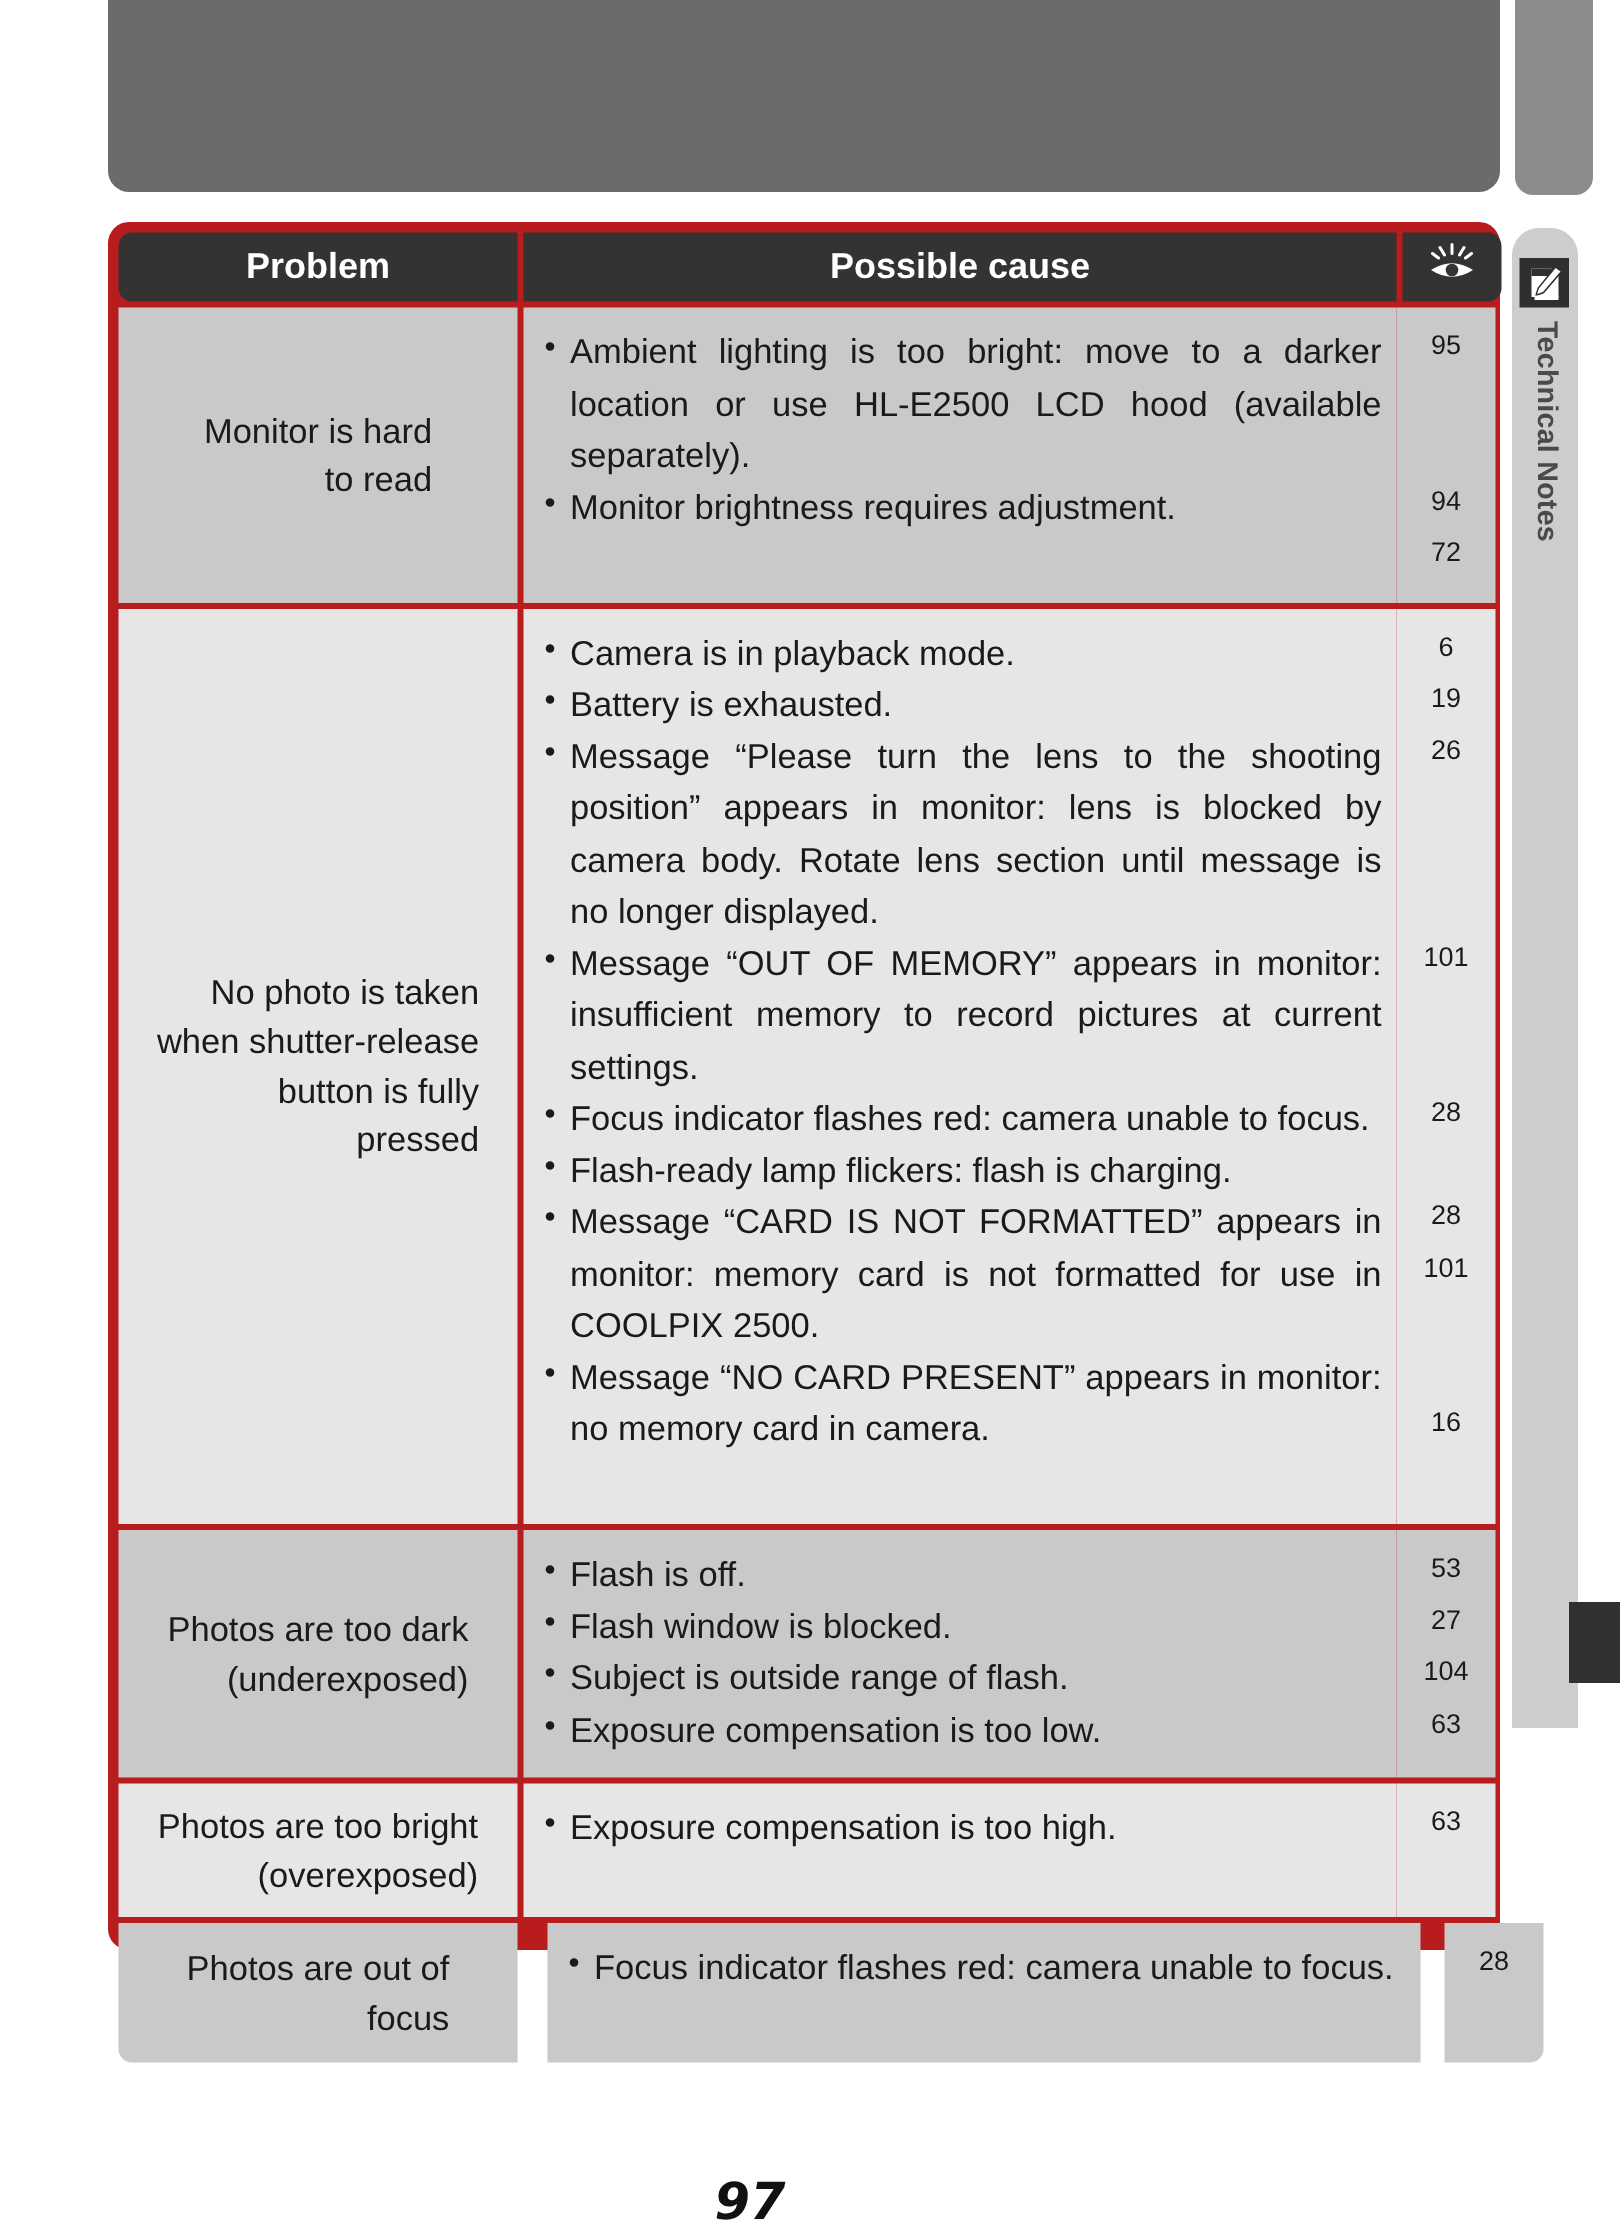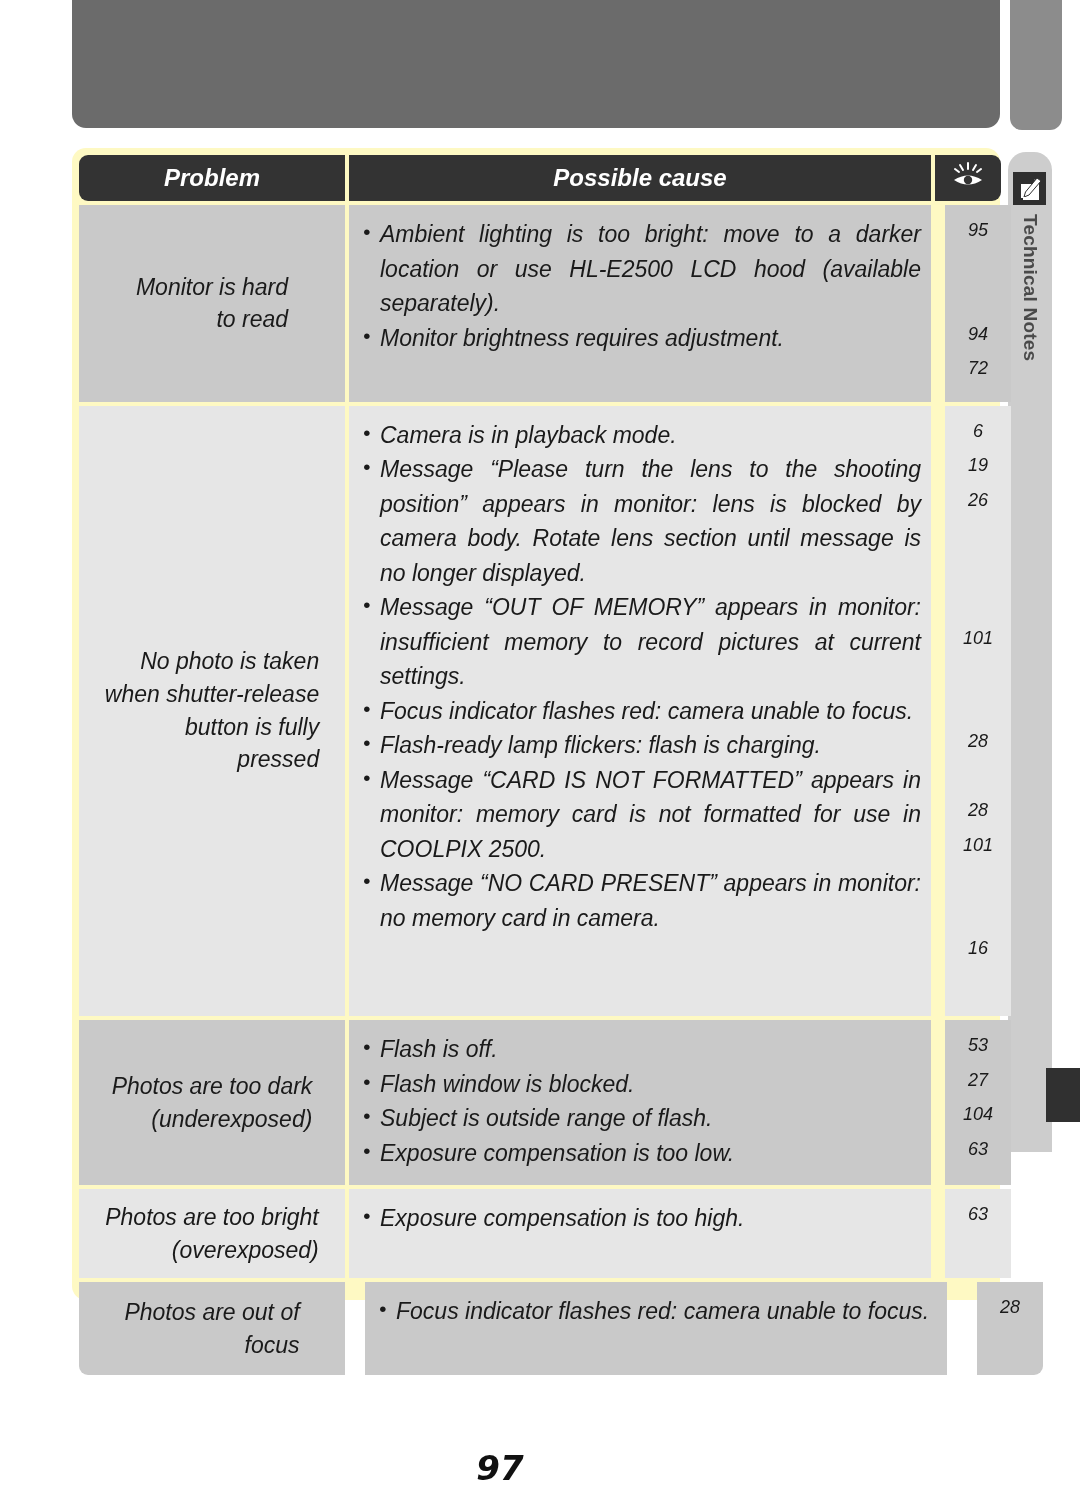--- a/index.html
+++ b/index.html
@@ -83,25 +83,24 @@
     background: #303030;
   }
 
   
   #table-frame {
     position: absolute;
     left: 72px;
     top: 148px;
     width: 928px;
     height: 1152px;
-    background: #fef9c3;
+    background: #b91c1c;
     border-radius: 14px;
     box-sizing: border-box;
     padding: 7px;
-    font-style: italic;
   }
   .trow {
     display: flex;
     width: 100%;
   }
   .cell {
     box-sizing: border-box;
     overflow: hidden;
   }
   .c-problem { width: 266px; flex: 0 0 266px; }
@@ -132,21 +131,21 @@
     display: flex;
     align-items: center;
     justify-content: center;
     text-align: right;
     font-size: 23px;
     color: #1a1a1a;
     line-height: 1.42;
     padding: 12px 10px;
   }
   .brow .c-cause {
-    margin-right: 14px;
+    margin-right: 0;
     padding: 12px 10px 15px 14px;
   }
   .brow .c-page {
     padding: 12px 8px;
     font-size: 23px;
     color: #1a1a1a;
     text-align: center;
   }
 
   
@@ -270,20 +269,21 @@
           </div>
         </div>
       </div>
       <div class="trow brow shade-light">
         <div class="cell c-problem">
           <div>No photo is taken<br>when shutter-release<br>button is fully<br>pressed</div>
         </div>
         <div class="cell c-cause">
           <ul class="bullets">
             <li class="nojust">Camera is in playback mode.</li>
+            <li class="nojust">Battery is exhausted.</li>
             <li>Message “Please turn the lens to the shooting position” appears in monitor: lens is blocked by camera body.  Rotate lens section until message is no longer displayed.</li>
             <li>Message “OUT OF MEMORY” appears in monitor: insufficient memory to record pictures at current settings.</li>
             <li>Focus indicator flashes red: camera unable to focus.</li>
             <li class="nojust">Flash-ready lamp flickers: flash is charging.</li>
             <li>Message “CARD IS NOT FORMATTED” appears in monitor: memory card is not formatted for use in COOLPIX 2500.</li>
             <li>Message “NO CARD PRESENT” appears in monitor: no memory card in camera.</li>
           </ul>
         </div>
         <div class="cell c-page">
           <div class="pnums">

